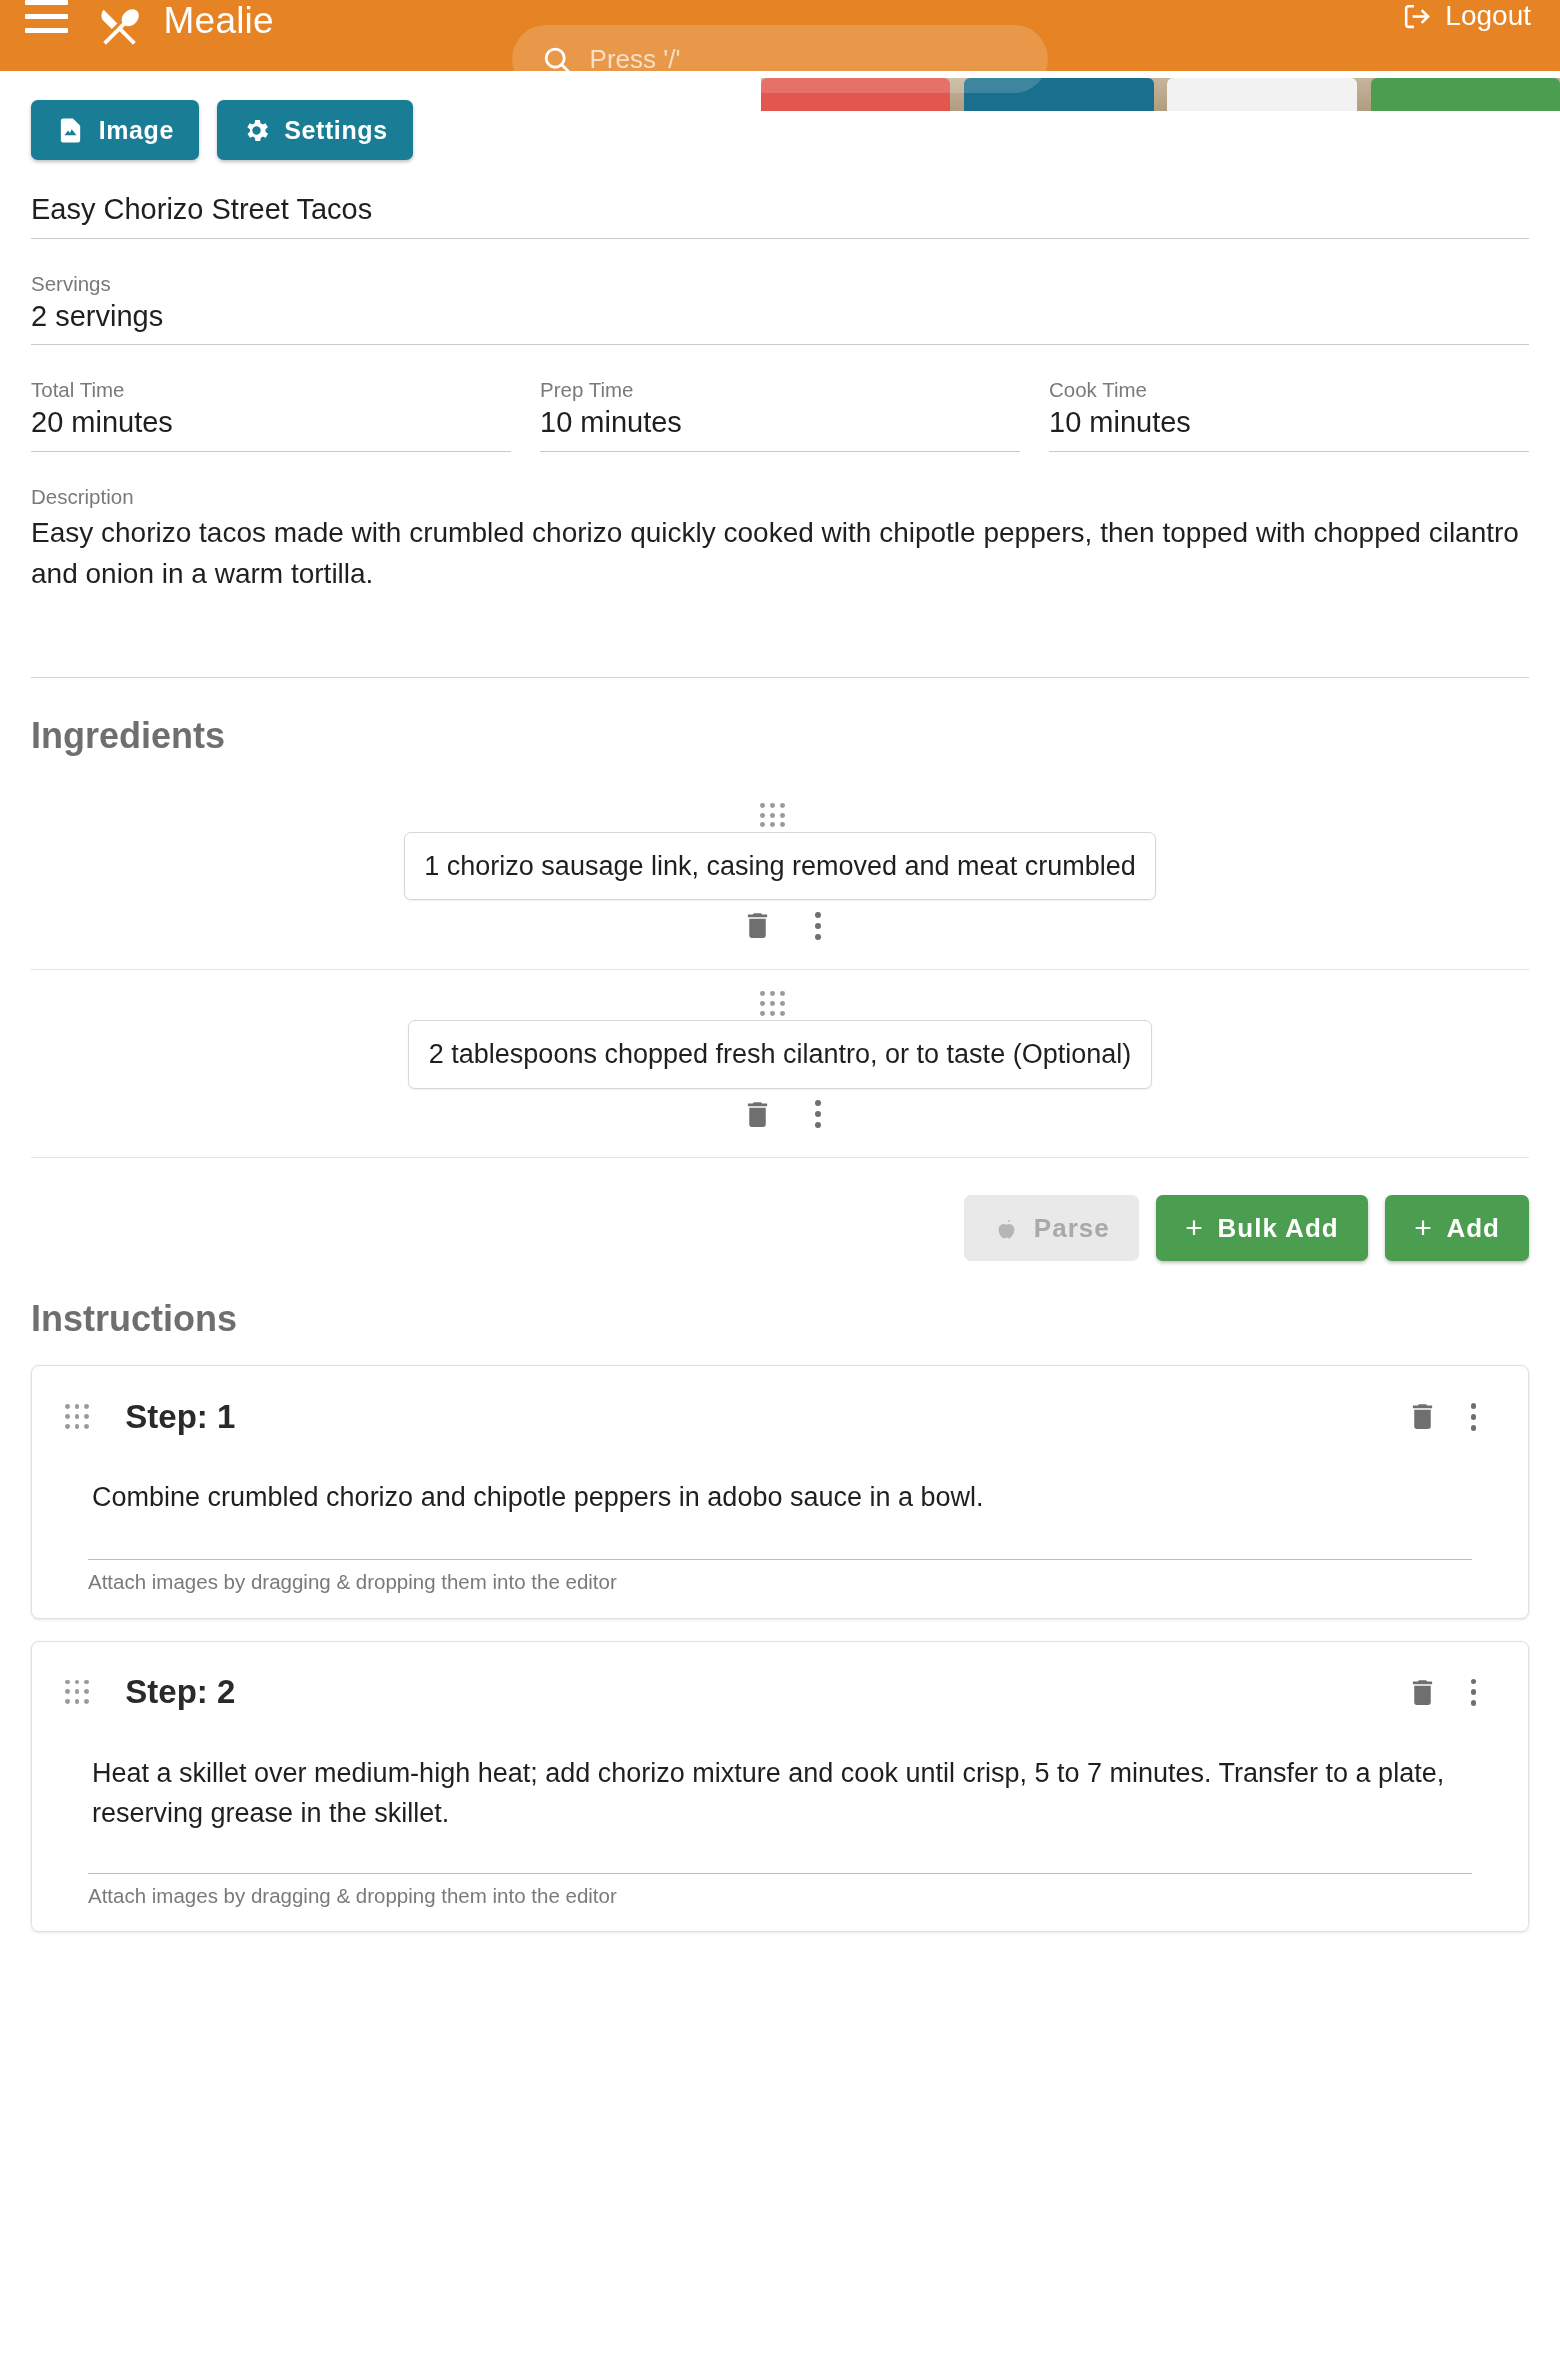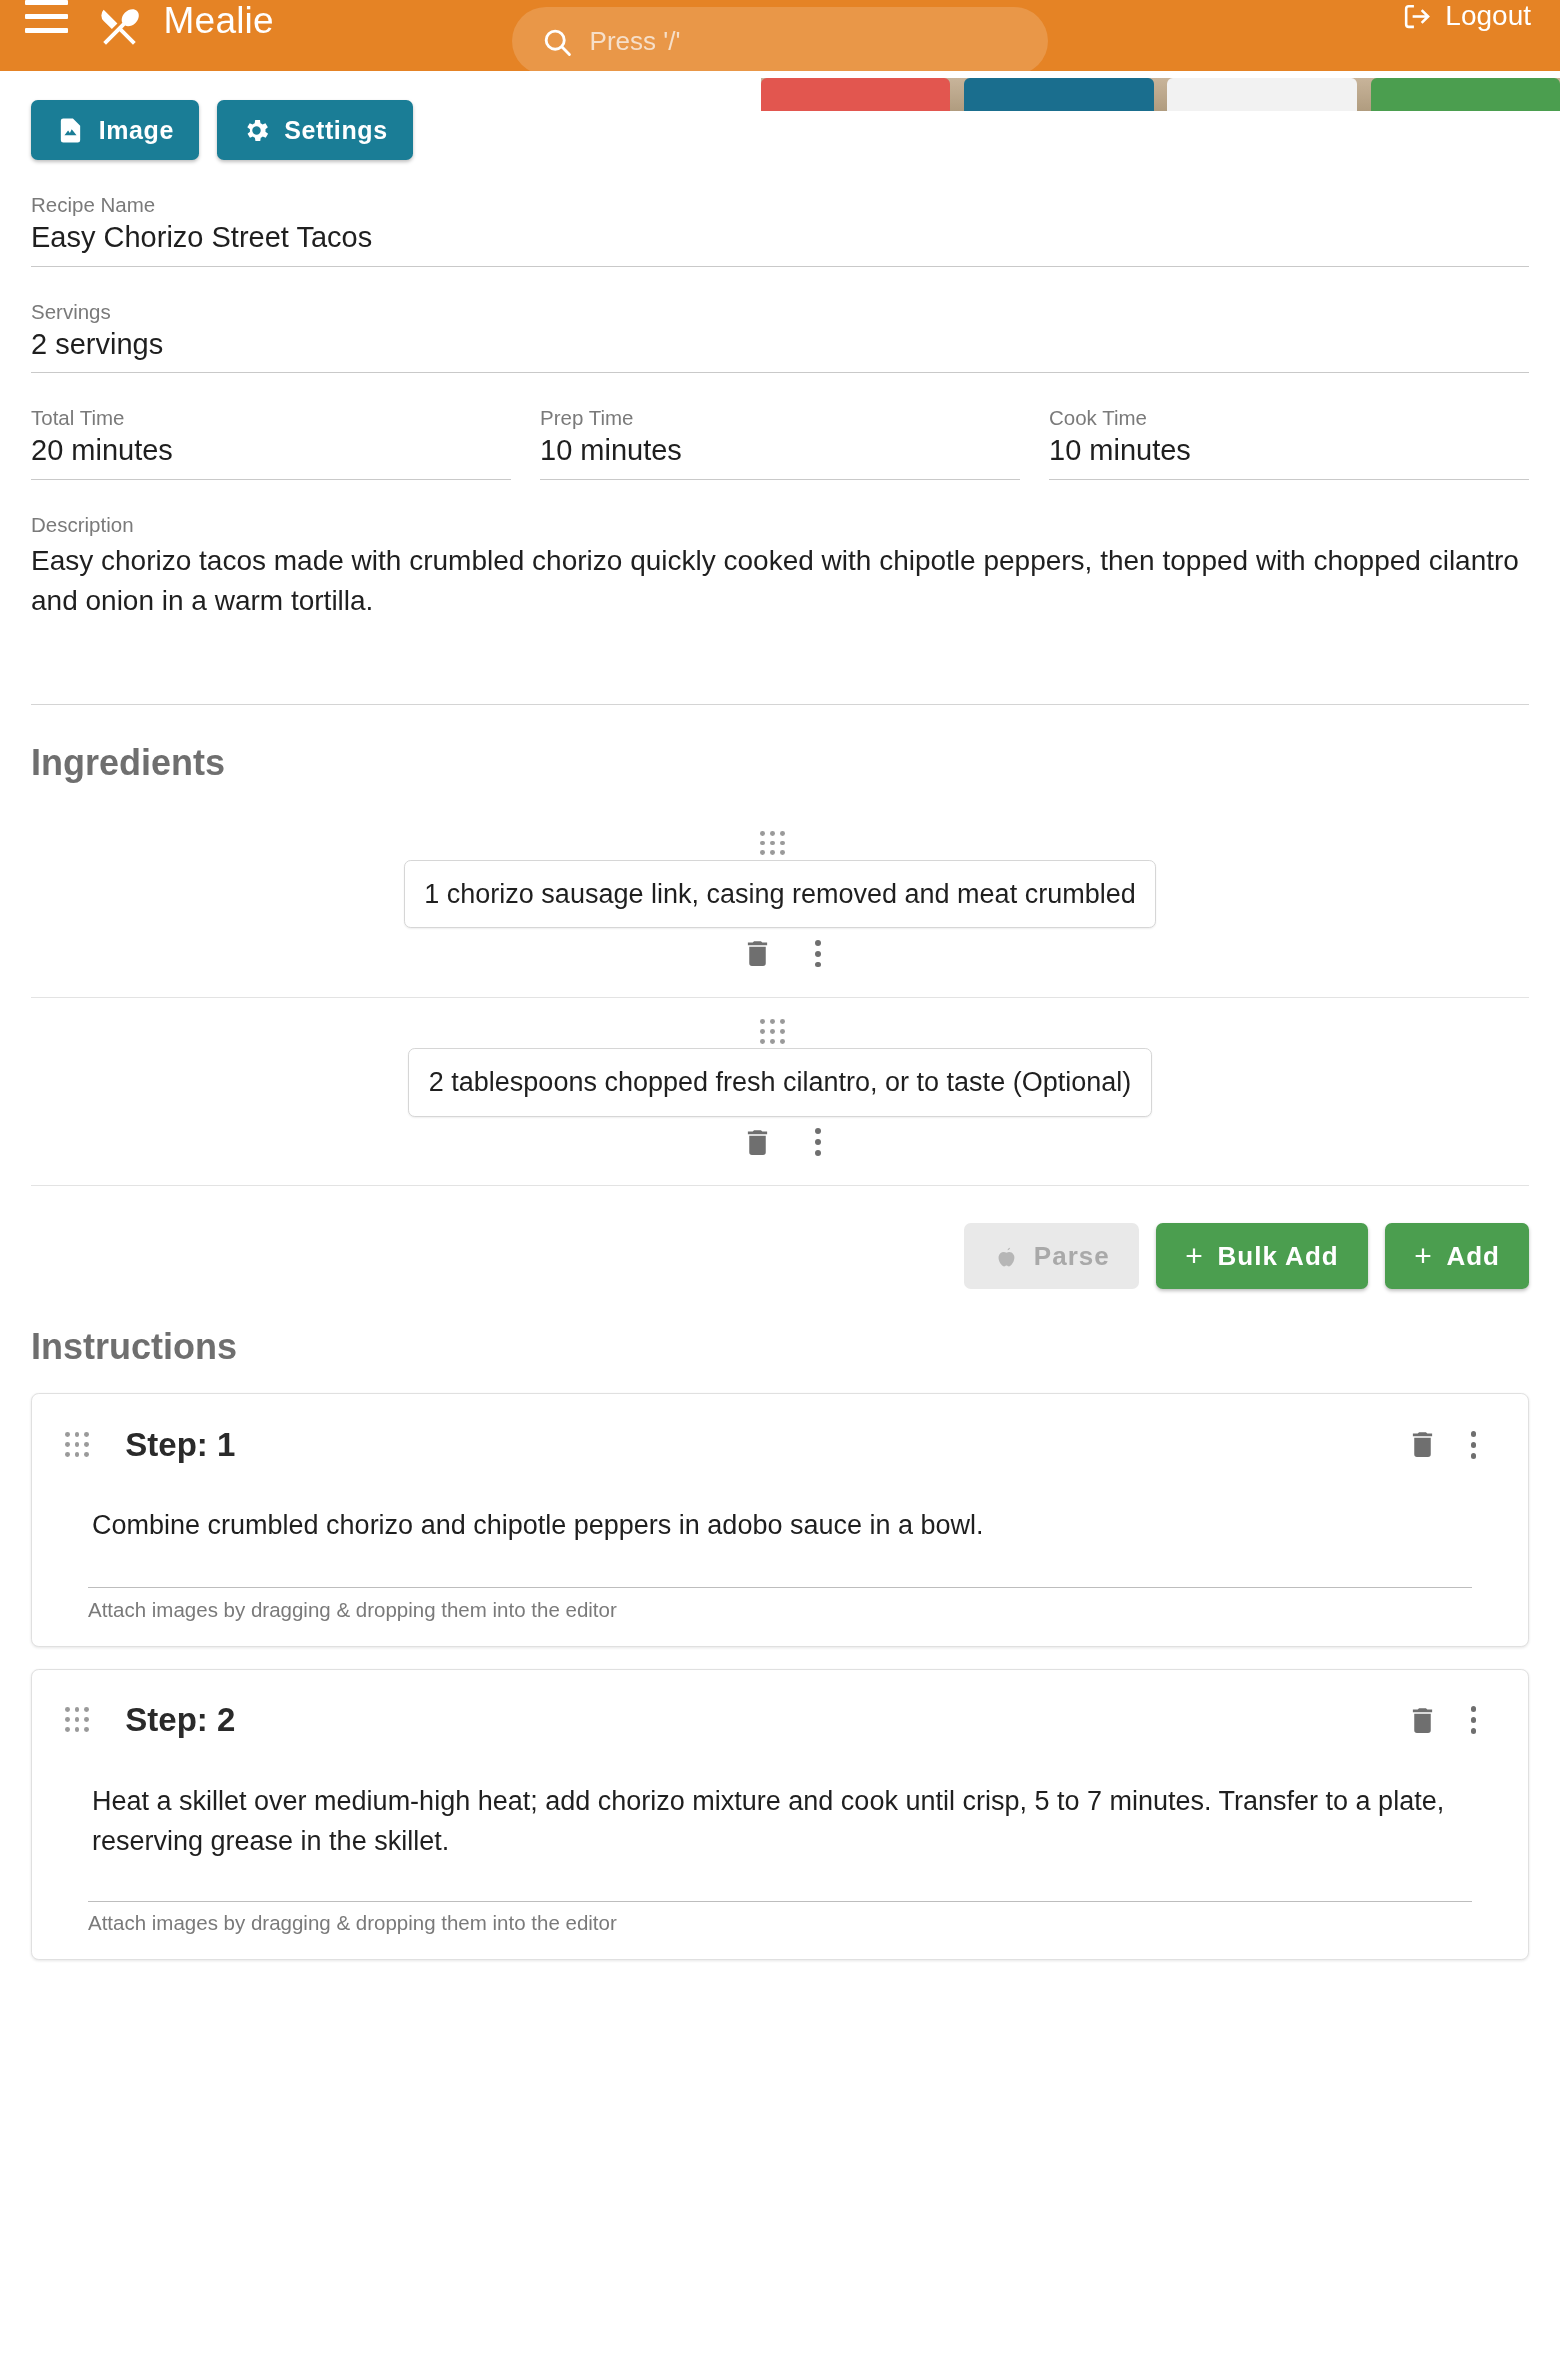--- a/index.html
+++ b/index.html
@@ -38,21 +38,21 @@
     width: 53px; height: 53px; margin-right: 17.6px;
     display: flex; align-items: center; justify-content: center;
   }
   .brand-title {
     font-size: 37px; font-weight: 400; letter-spacing: 0.2px;
   }
   .searchbox {
     position: absolute;
     left: 780px;
     transform: translateX(-50%);
-    top: 7px;
+    top: 25px;
     width: 536px;
     height: 68px;
     background: rgba(255,255,255,0.16);
     border-radius: 35px;
     display: flex; align-items: center;
     padding: 0 29px;
     color: #f7e4d2;
     cursor: text;
   }
   .searchbox .magnifier { margin-right: 17.6px; display:flex; }
@@ -292,21 +292,20 @@
       <span>
         <svg width="29" height="29" viewBox="0 0 24 24" fill="#ffffff">
           <path d="M19.4 13a7.8 7.8 0 0 0 0-2l2-1.6-2-3.4-2.4 1a7.6 7.6 0 0 0-1.7-1l-.4-2.6h-4l-.4 2.6a7.6 7.6 0 0 0-1.7 1l-2.4-1-2 3.4L6.6 11a7.8 7.8 0 0 0 0 2l-2 1.6 2 3.4 2.4-1c.5.4 1.1.8 1.7 1l.4 2.6h4l.4-2.6c.6-.2 1.2-.6 1.7-1l2.4 1 2-3.4L19.4 13zM12 15.5A3.5 3.5 0 1 1 15.5 12 3.5 3.5 0 0 1 12 15.5z"></path>
         </svg>
       </span>
       <span>Settings</span>
     </button>
   </div>
 
   <div class="field">
-    <div class="field-label">Recipe Name</div>
     <div class="field-value">Easy Chorizo Street Tacos</div>
   </div>
 
   <div class="field">
     <div class="field-label">Servings</div>
     <div class="field-value">2 servings</div>
   </div>
 
   <div class="field-row">
     <div class="field">

